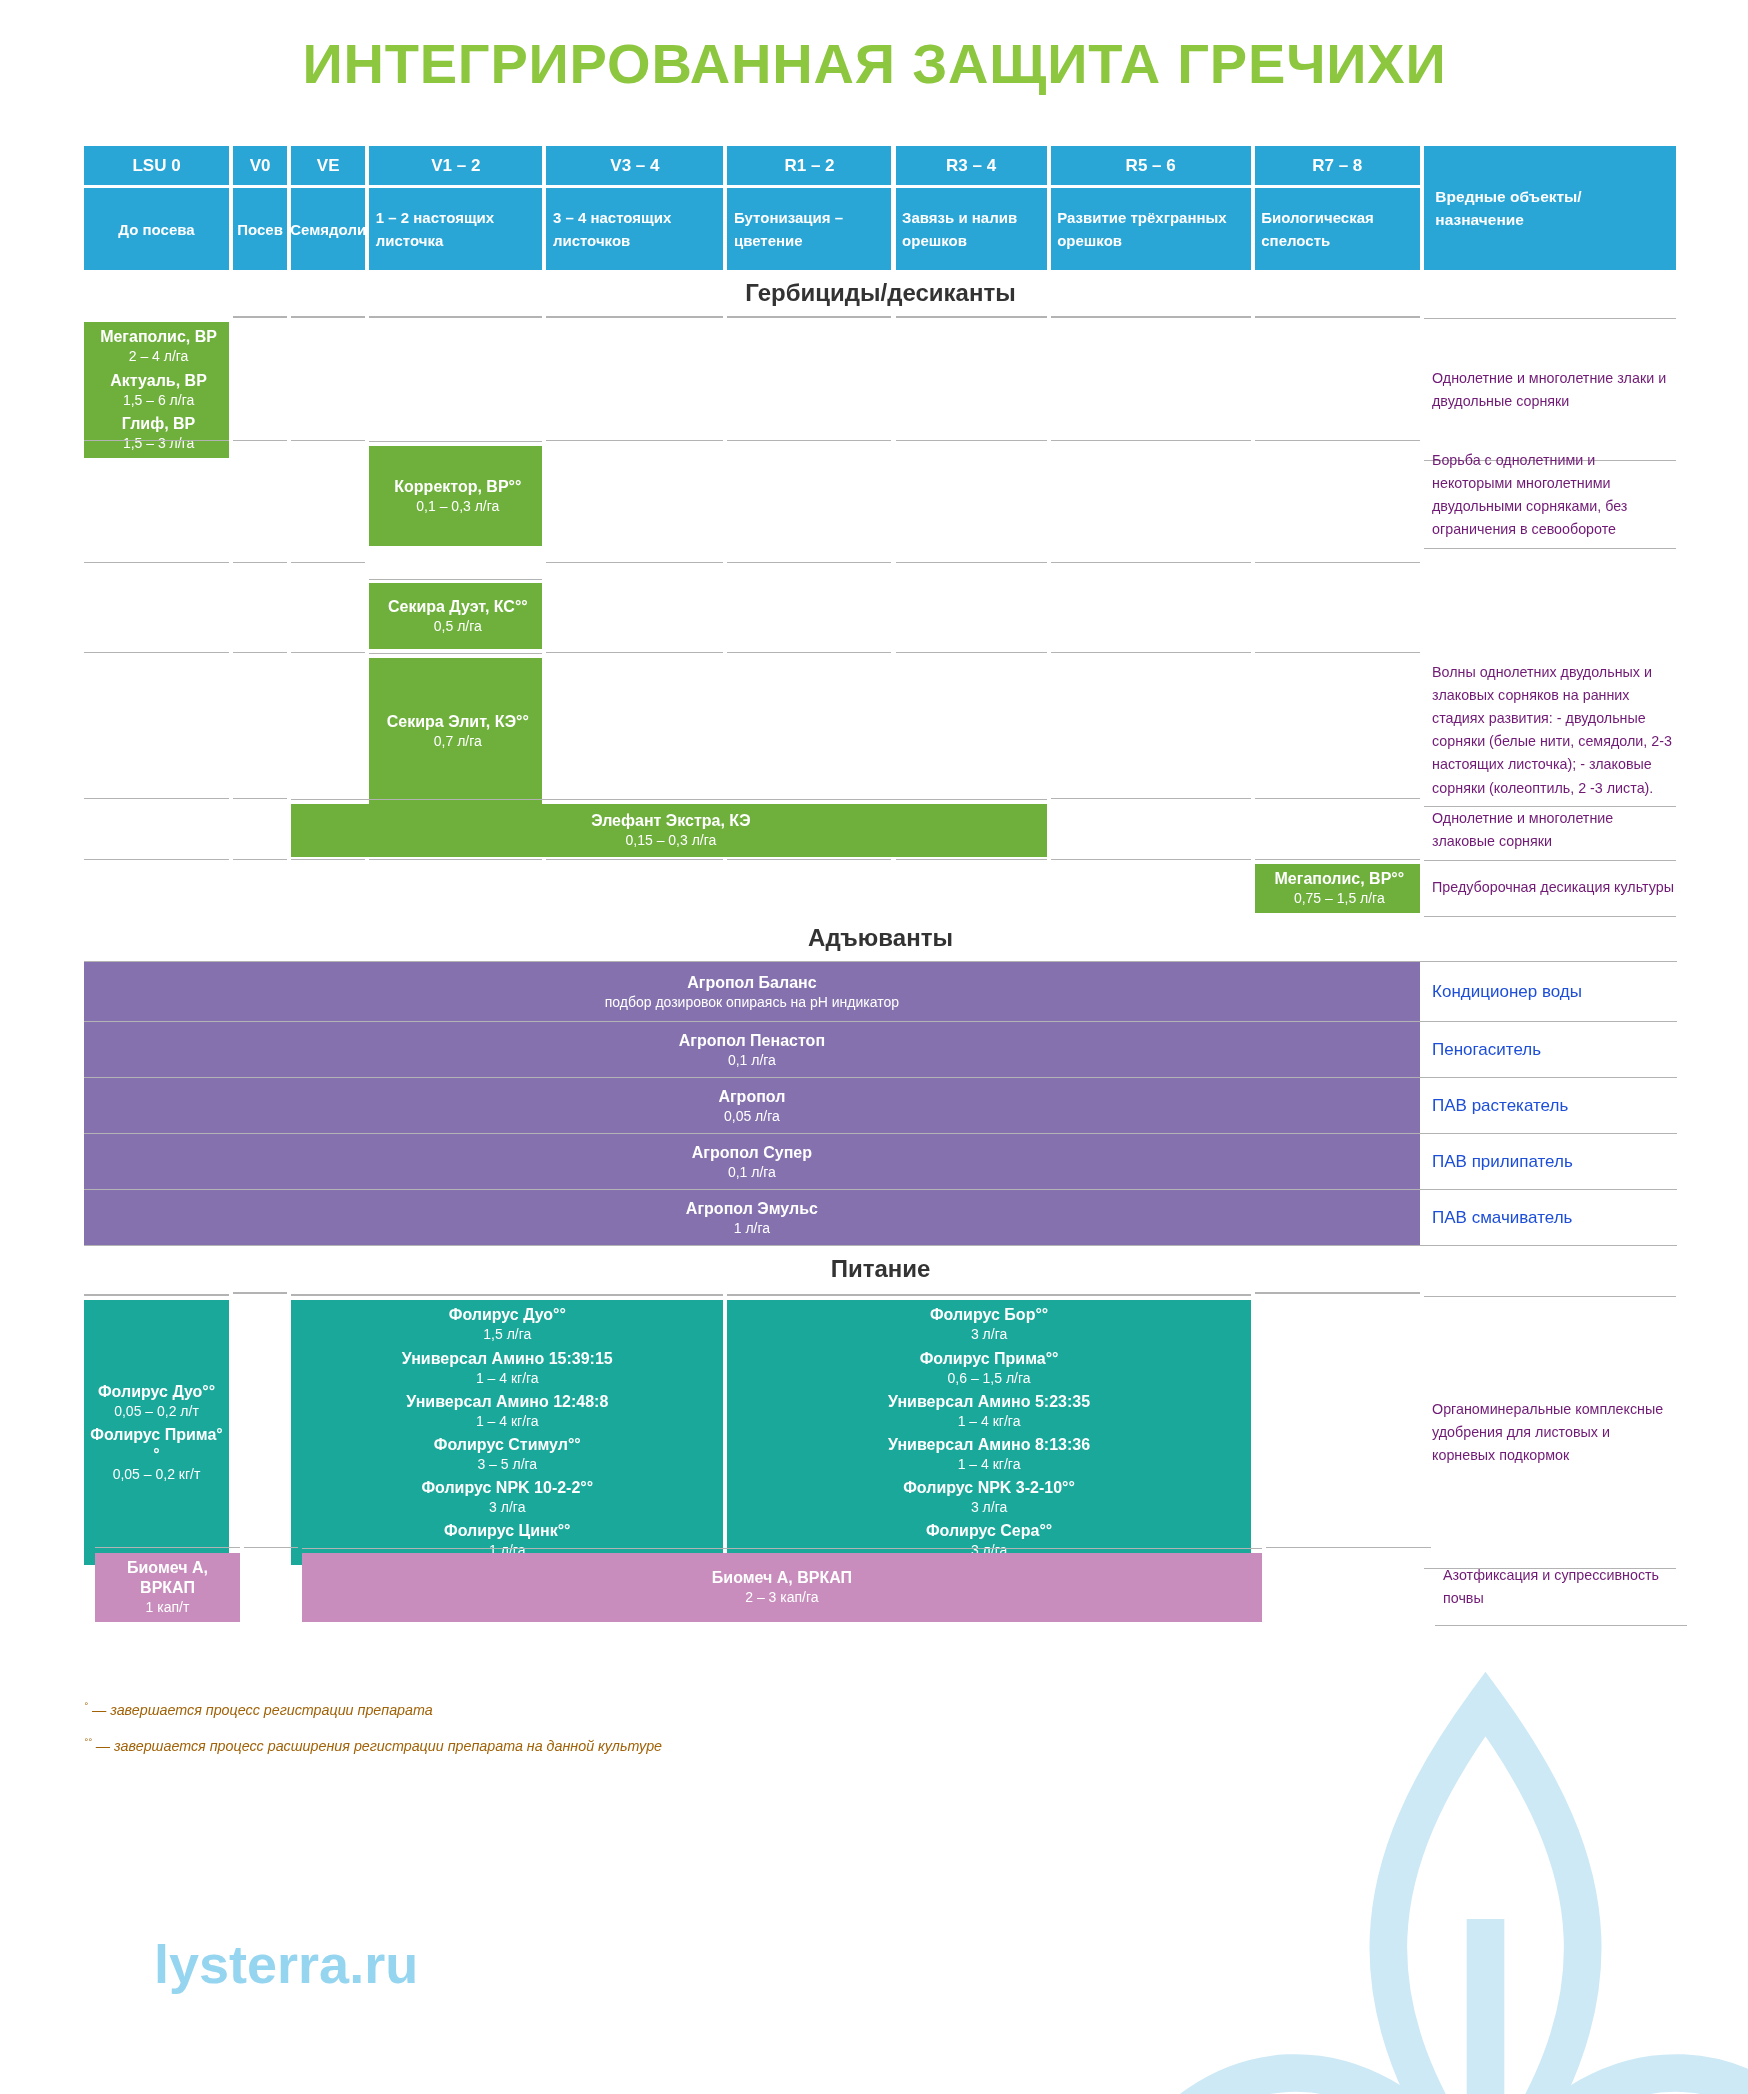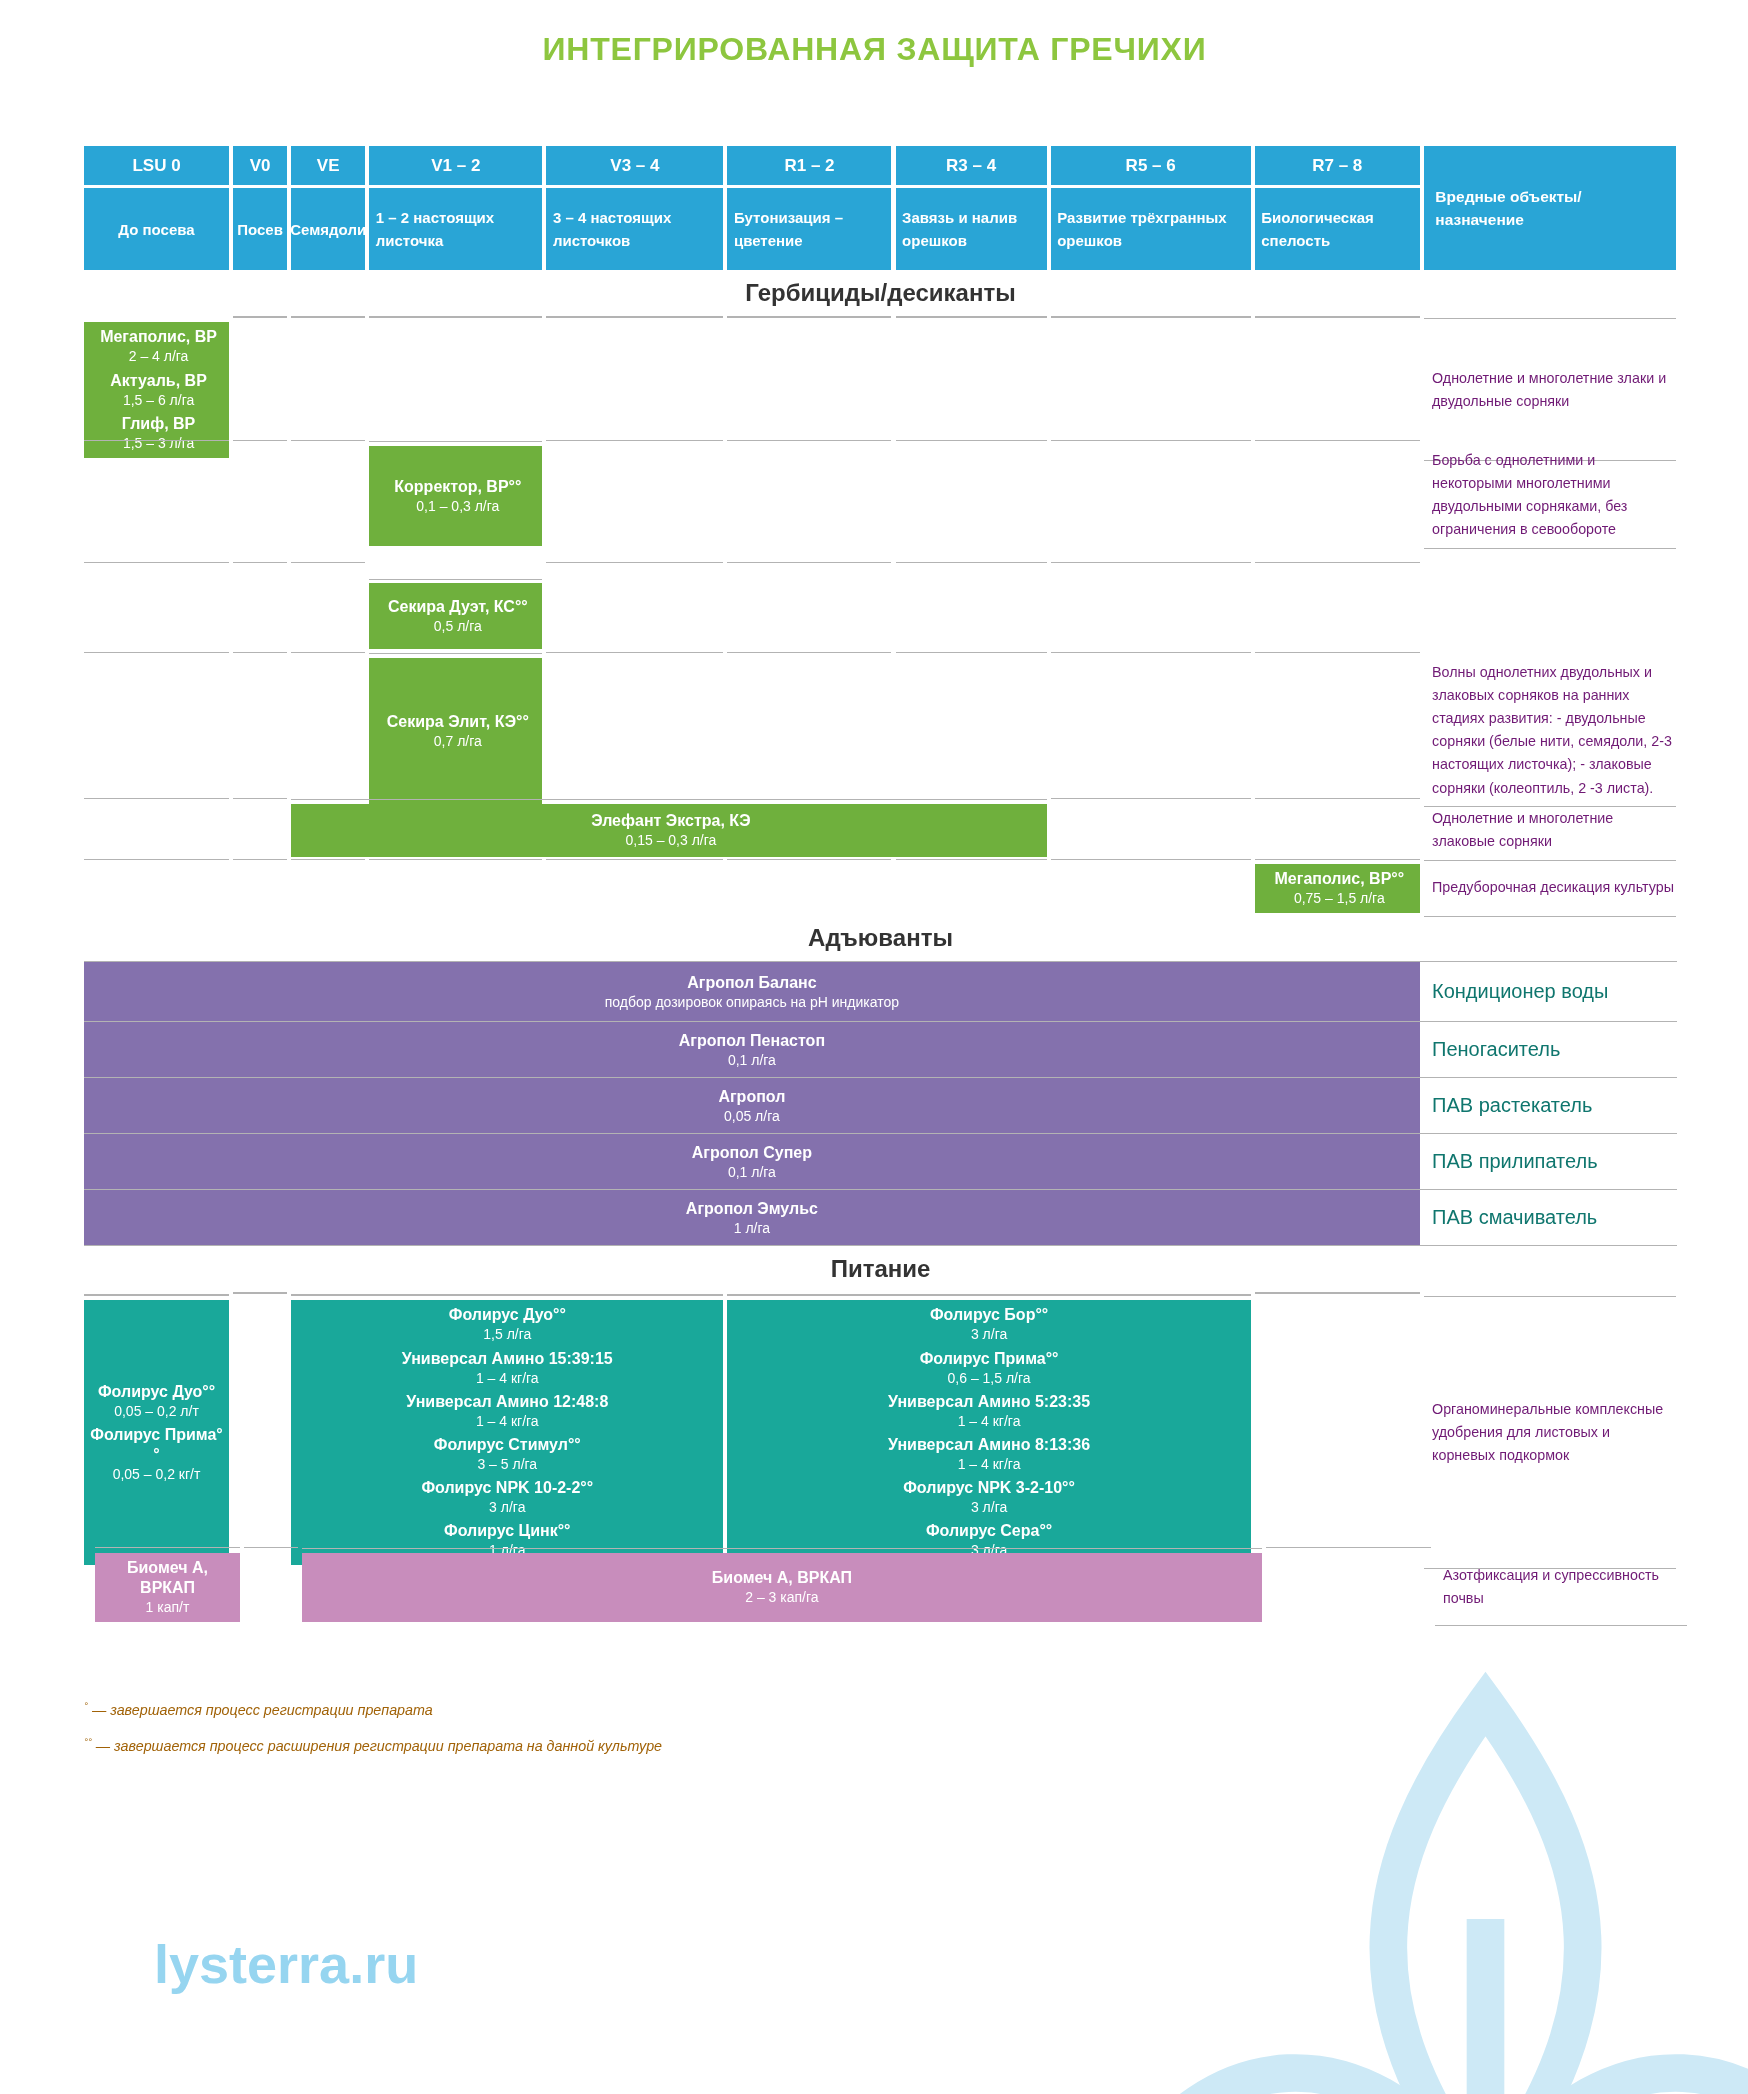--- a/index.html
+++ b/index.html
@@ -1,21 +1,21 @@
 <!DOCTYPE html>
 <html lang="ru" style="font-size:13px"><head>
 <meta charset="utf-8">
 <style>
   * { margin:0; padding:0; box-sizing:border-box; }
   html,body { background:#ffffff; }
   body { font-family:"Liberation Sans","DejaVu Sans",sans-serif; }
   .page { position:relative; width:1749px; height:2095px; background:#fff; overflow:hidden; }
 
   .title { position:absolute; top:31px; left:0; width:1749px; text-align:center;
-           font-size:32px; font-weight:bold; letter-spacing:0.8px; color:#8dc63f; }
+           font-size:56px; font-weight:bold; letter-spacing:0.8px; color:#8dc63f; }
 
   .tbl { position:absolute; left:84px; top:146px; width:1593px;
          --cols: 145px 54px 74px 173px 177px 164px 151px 200px 165px 252px; }
 
   
   .hdr { display:grid; grid-template-columns:var(--cols); grid-template-rows:39px 82px;
          gap:3.3px 4.1px; }
   .hc { background:#29a5d6; color:#fff; font-weight:bold; display:flex;
         align-items:center; justify-content:center; text-align:left; }
   .hc.code { font-size:17px; }
@@ -51,22 +51,22 @@
   .prod { margin:2.5px 0; }
   .nm { font-weight:bold; font-size:16px; line-height:1.25; }
   .ds { font-size:14px; line-height:1.3; }
 
   
   .arow { display:grid; grid-template-columns:var(--cols); column-gap:4.1px;
           border-bottom:1.6px solid #b3b3b3; height:56px; }
   .arow.first { border-top:1.6px solid #b3b3b3; height:61px; }
   .abar { grid-column:1/span 9; margin:0 0; background:#8471ad; color:#fff;
           text-align:center; display:flex; flex-direction:column; justify-content:center; }
-  .adesc { grid-column:10; display:flex; align-items:center; font-size:20px;
-           color:#0f766e; padding-left:8.2px; }
+  .adesc { grid-column:10; display:flex; align-items:center; font-size:17px;
+           color:#1d4ed8; padding-left:8.2px; }
 
   
   .nrow { display:grid; grid-template-columns:var(--cols); column-gap:4.1px; height:255px; }
   .prow { display:grid; grid-template-columns:var(--cols); column-gap:4.1px; height:65px;padding-left:11px; }
 
   
   .fnotes { margin-top:88px; font-style:italic; color:#a16207; font-size:14.3px; }
   .fnotes .fline { margin-bottom:18px; }
   .fnotes sup { font-size:9.8px; }
 

